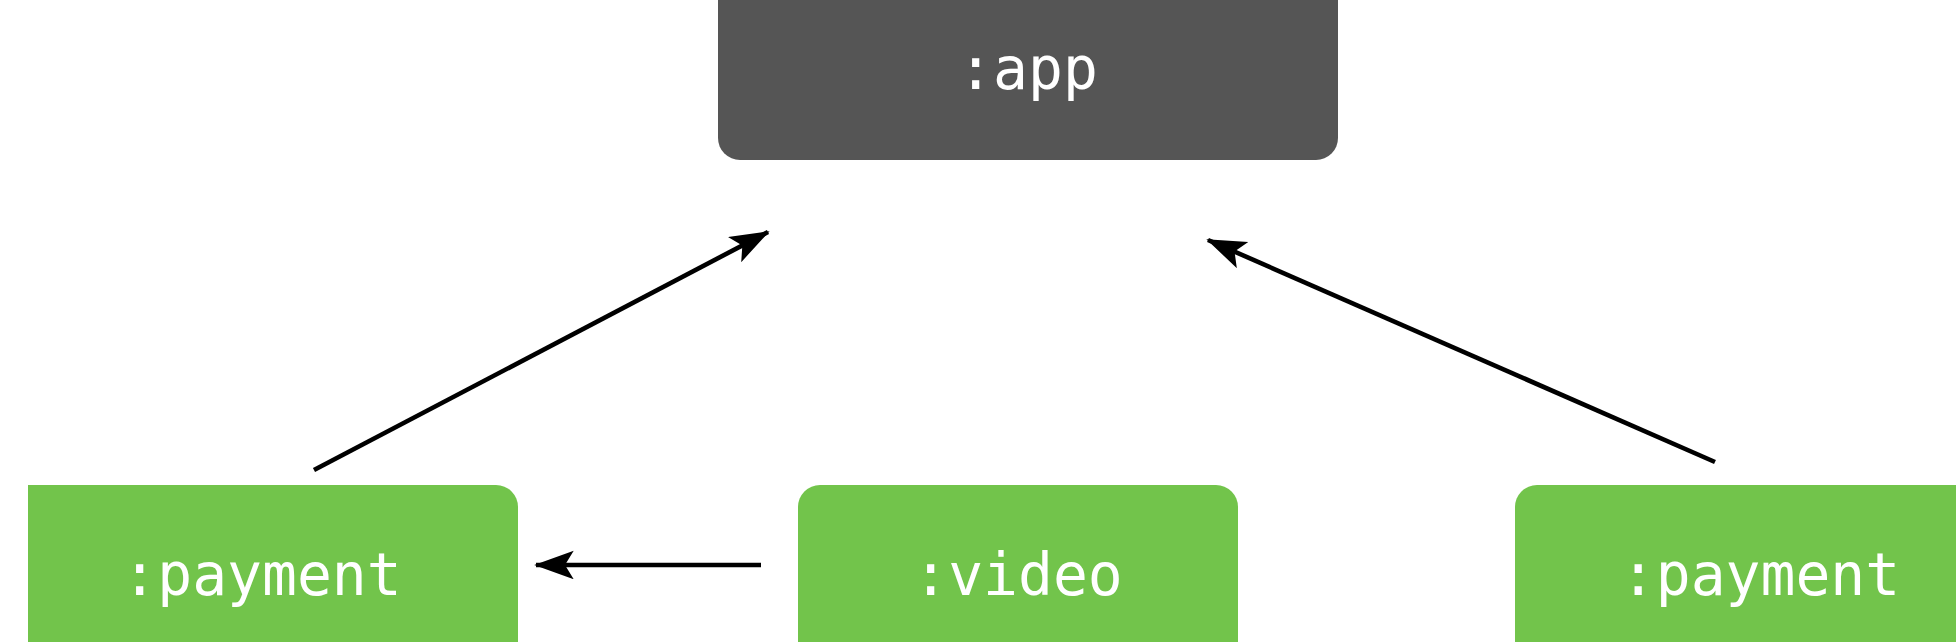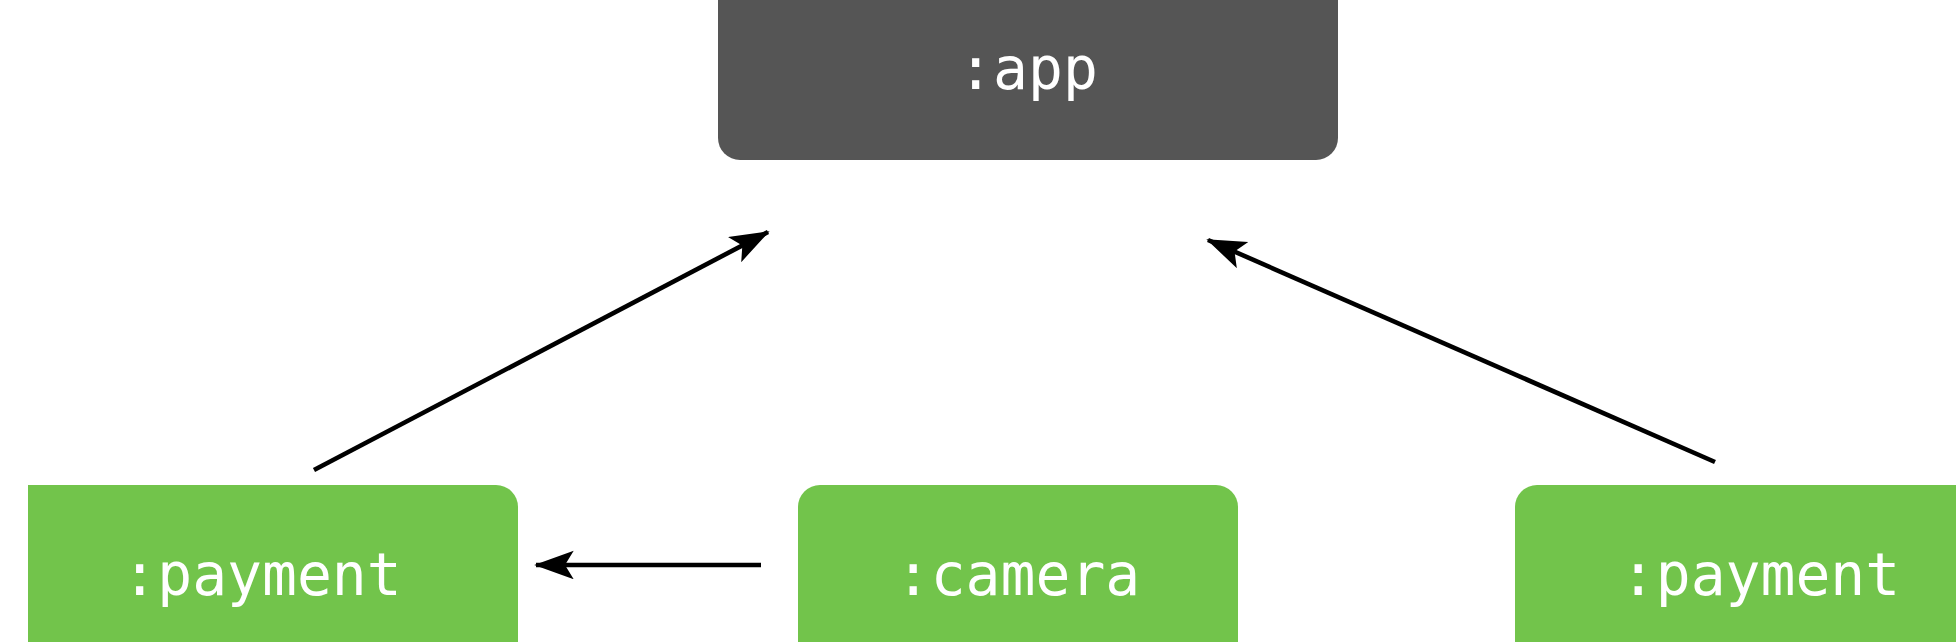--- a/index.html
+++ b/index.html
@@ -96,20 +96,20 @@
 
   <div class="node" id="node-app">
     <span class="node-label">:app</span>
   </div>
 
   <div class="node" id="node-camera">
     <span class="node-label">:payment</span>
   </div>
 
   <div class="node" id="node-video">
-    <span class="node-label">:camera</span>
+    <span class="node-label">:video</span>
   </div>
 
   <div class="node" id="node-payment">
     <span class="node-label">:payment</span>
   </div>
 
 </div>
 
 </body></html>

